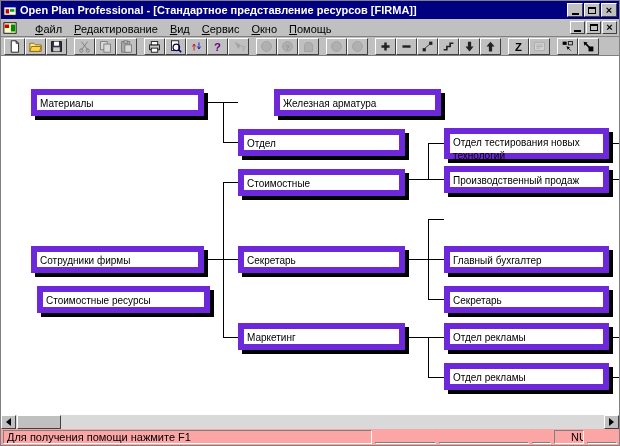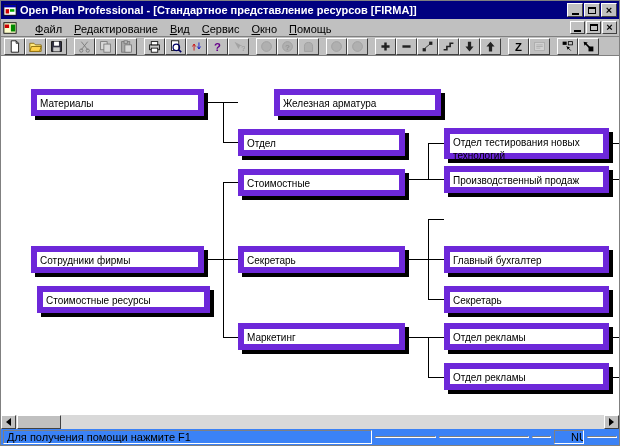--- a/index.html
+++ b/index.html
@@ -40,21 +40,21 @@
   
   .hscroll { height:15px; background:#d9d9d9; position:relative; flex:0 0 auto; border-top:1px solid #fff; }
   .sb-btn { position:absolute; top:0; width:15px; height:14px; background:#c0c0c0; border:1px solid; border-color:#fff #404040 #404040 #fff; display:flex; align-items:center; justify-content:center; }
   .sb-btn.left { left:0; } .sb-btn.right { right:0; }
   .tri { width:0; height:0; border-style:solid; }
   .tri.l { border-width:4px 5px 4px 0; border-color:transparent #000 transparent transparent; }
   .tri.r { border-width:4px 0 4px 5px; border-color:transparent transparent transparent #000; }
   .sb-thumb { position:absolute; top:0; left:16px; width:44px; height:14px; background:#c0c0c0; border:1px solid; border-color:#fff #404040 #404040 #fff; }
 
   
-  .statusbar { height:16px; background:#3b82f6; display:flex; align-items:center; gap:3px; padding:1px 2px; flex:1; }
+  .statusbar { height:16px; background:#fca5a5; display:flex; align-items:flex-end; gap:3px; padding:1px 2px; flex:1; }
   .panel { border:1px solid; border-color:#808080 #fff #fff #808080; font-size:11px; color:#000; padding:0 3px; display:flex; align-items:center; white-space:nowrap; overflow:hidden; }
   .panel.msg { flex:1; max-width:376px; }
   .panel.p1 { width:61px; } .panel.p2 { width:90px; } .panel.p3 { width:19px; }
   .panel.num { width:30px; justify-content:flex-start;padding-left:16px; } .panel.p5 { width:30px; }
 </style>
 </head>
 <body>
 
 <div class="window">
 

